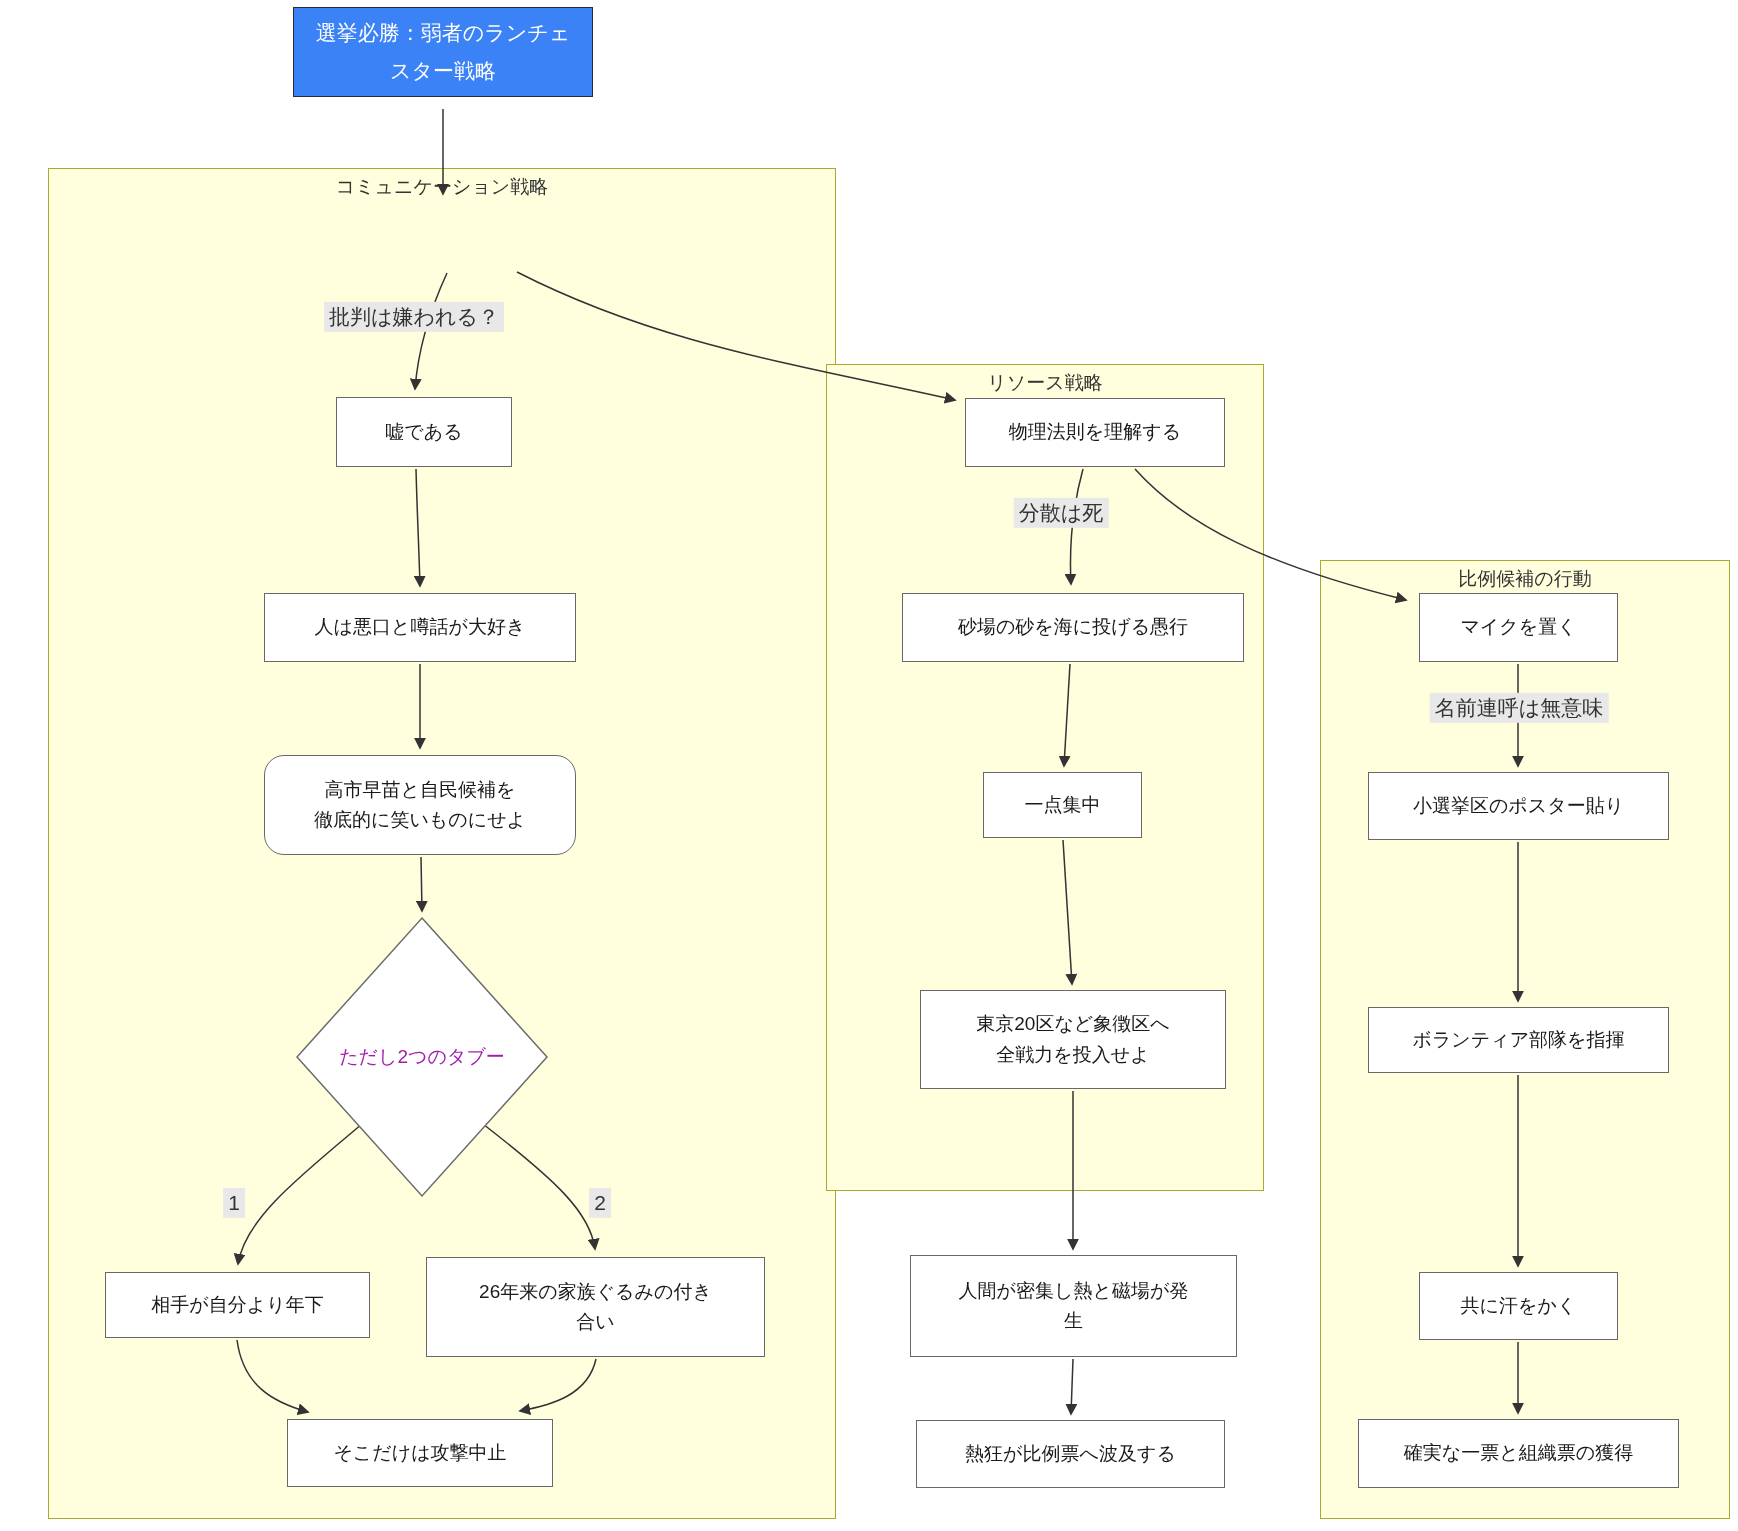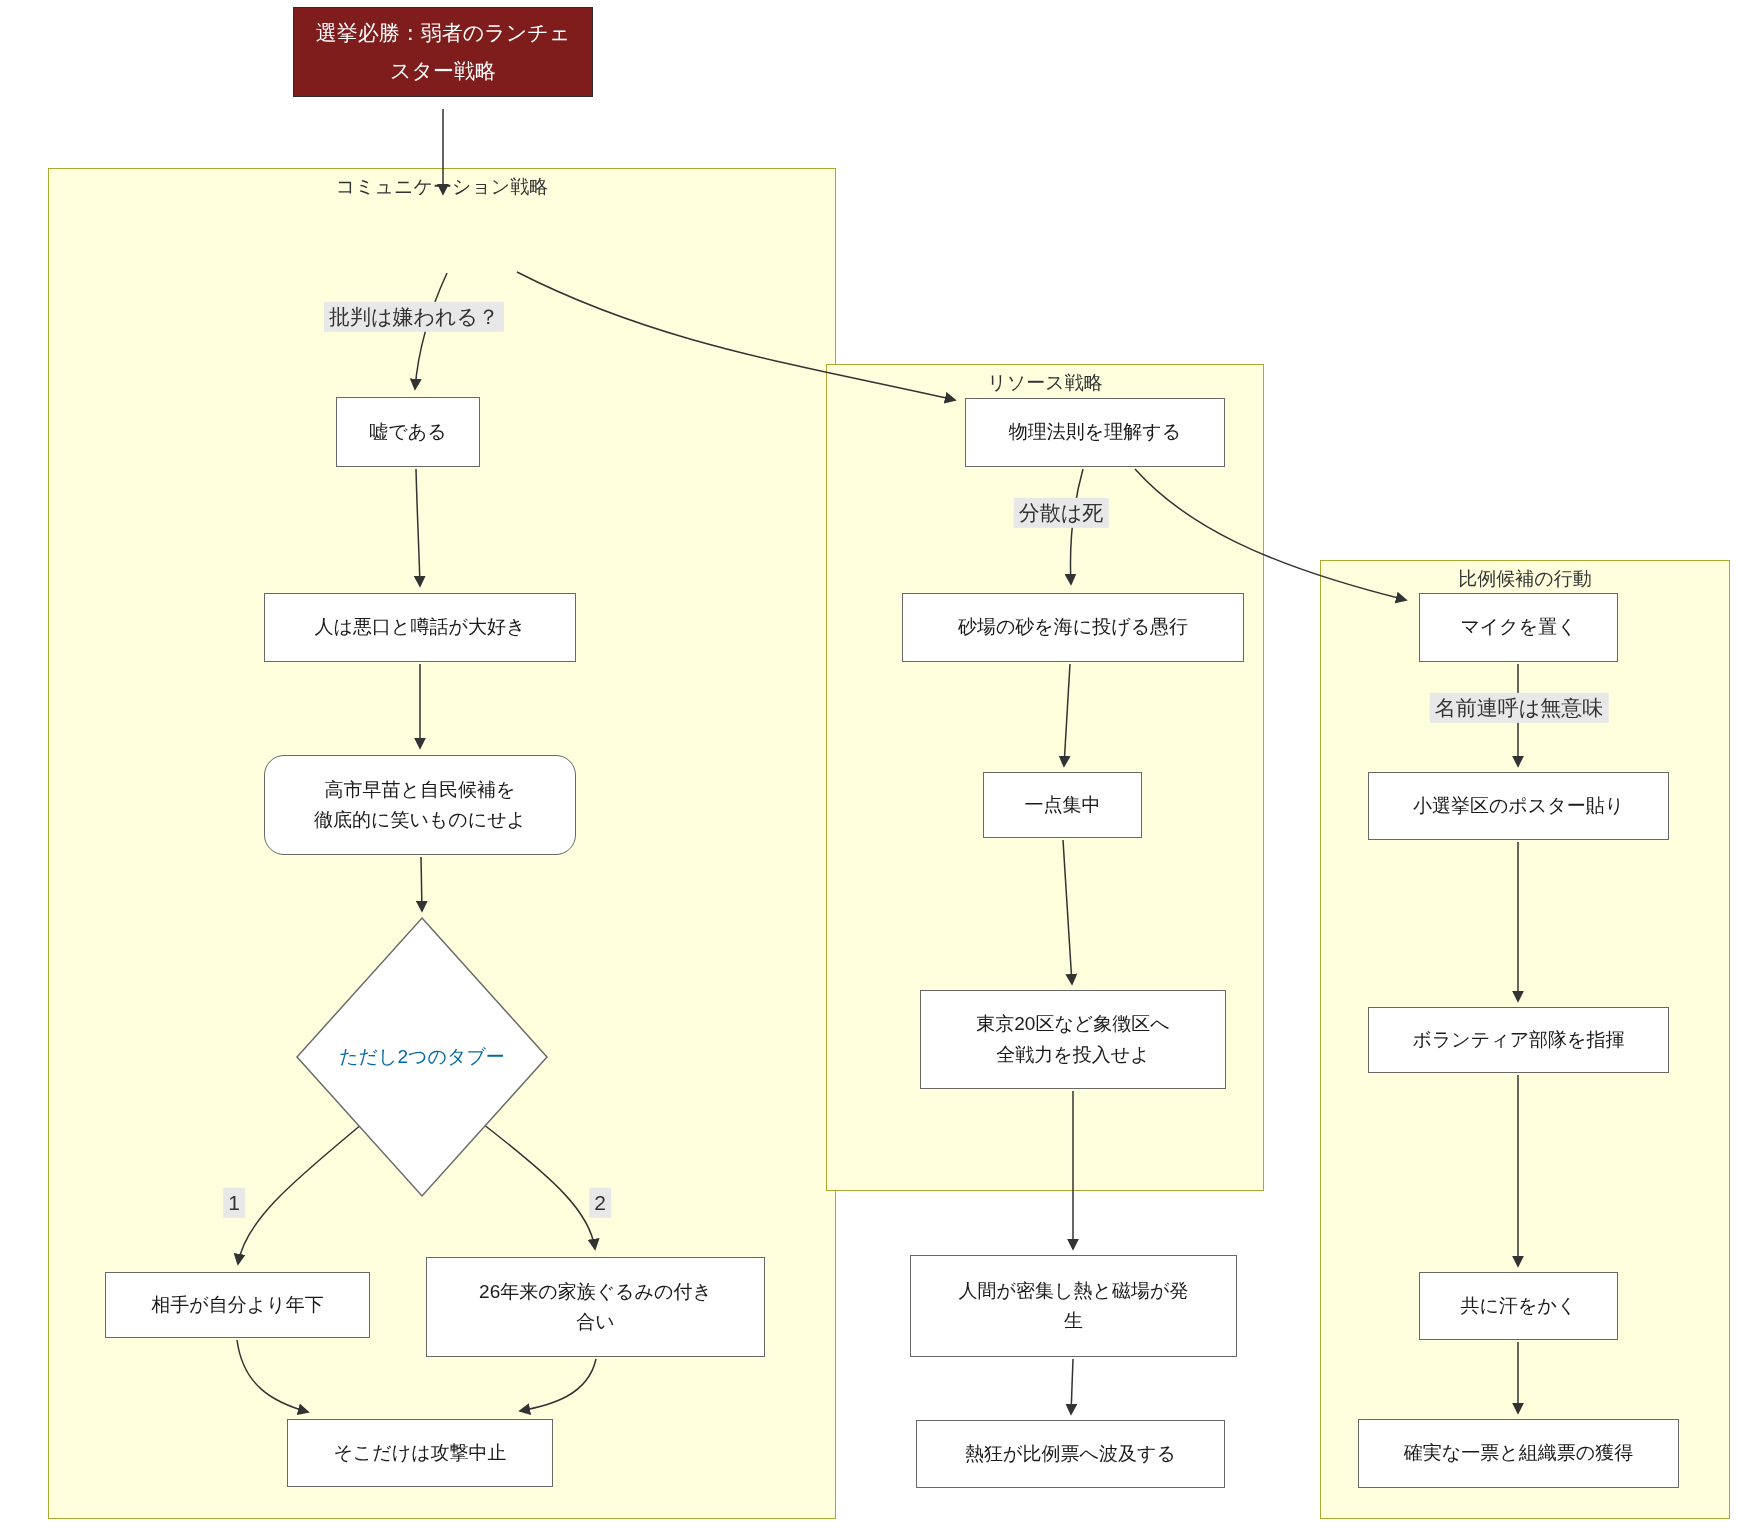--- a/index.html
+++ b/index.html
@@ -8,22 +8,22 @@
   .edges-layer{position:absolute;left:0;top:0;width:1738px;height:1531px;z-index:2;}
   .edge{fill:none;stroke:#333333;stroke-width:1.5px;}
   .diamond-shape{fill:#ffffff;stroke:#6b6b6b;stroke-width:1.5px;}
   .subgraph{position:absolute;background:#ffffde;border:1px solid #aaaa33;box-sizing:border-box;z-index:1;}
   .subgraph-label{position:absolute;top:5px;left:0;width:100%;text-align:center;
                   font-size:19px;color:#333333;z-index:1;}
   .node{position:absolute;background:#ffffff;border:1.5px solid #686868;box-sizing:border-box;
         display:flex;align-items:center;justify-content:center;text-align:center;
         white-space:pre-line;font-size:19px;color:#1a1a1a;line-height:1.6;
         padding:4px 10px;z-index:3;}
-  .title-node{background:#7f1d1d;color:#ffffff;border:1.5px solid #2b2b2b;font-size:21px;line-height:1.8;}
-  .diamond-text{position:absolute;z-index:3;font-size:19px;color:#0369a1;text-align:center;
+  .title-node{background:#3b82f6;color:#ffffff;border:1.5px solid #2b2b2b;font-size:21px;line-height:1.8;}
+  .diamond-text{position:absolute;z-index:3;font-size:19px;color:#a21caf;text-align:center;
                 display:flex;align-items:center;justify-content:center;}
   .edge-label{position:absolute;transform:translate(-50%,-50%);background:#e8e8e8;color:#333333;
               font-size:21px;line-height:1.35;padding:1px 5px;white-space:nowrap;z-index:4;}
 </style>
 </head>
 <body>
 
 <div class="canvas">
 
   <div class="subgraph" style="left:48px;top:168px;width:788px;height:1351px;">
@@ -61,21 +61,21 @@
     <path class="edge" marker-end="url(#arrow)" d="M1518,664 L1518,766"></path>
     <path class="edge" marker-end="url(#arrow)" d="M1518,842 L1518,1001"></path>
     <path class="edge" marker-end="url(#arrow)" d="M1518,1075 L1518,1266"></path>
     <path class="edge" marker-end="url(#arrow)" d="M1518,1342 L1518,1413"></path>
     <polygon class="diamond-shape" points="422,918 547,1057 422,1196 297,1057"></polygon>
   </svg>
 
   <div class="node title-node" style="left:293px;top:7px;width:300px;height:90px;">選挙必勝：弱者のランチェ
 スター戦略</div>
 
-  <div class="node" style="left:336px;top:397px;width:144px;height:70px;">嘘である</div>
+  <div class="node" style="left:336px;top:397px;width:176px;height:70px;">嘘である</div>
   <div class="node" style="left:264px;top:593px;width:312px;height:69px;">人は悪口と噂話が大好き</div>
   <div class="node" style="left:264px;top:755px;width:312px;height:100px;border-radius:20px;">高市早苗と自民候補を
 徹底的に笑いものにせよ</div>
   <div class="diamond-text" style="left:297px;top:1037px;width:250px;height:40px;">ただし2つのタブー</div>
   <div class="node" style="left:105px;top:1272px;width:265px;height:66px;">相手が自分より年下</div>
   <div class="node" style="left:426px;top:1257px;width:339px;height:100px;">26年来の家族ぐるみの付き
 合い</div>
   <div class="node" style="left:287px;top:1419px;width:266px;height:68px;">そこだけは攻撃中止</div>
 
   <div class="node" style="left:965px;top:398px;width:260px;height:69px;">物理法則を理解する</div>

